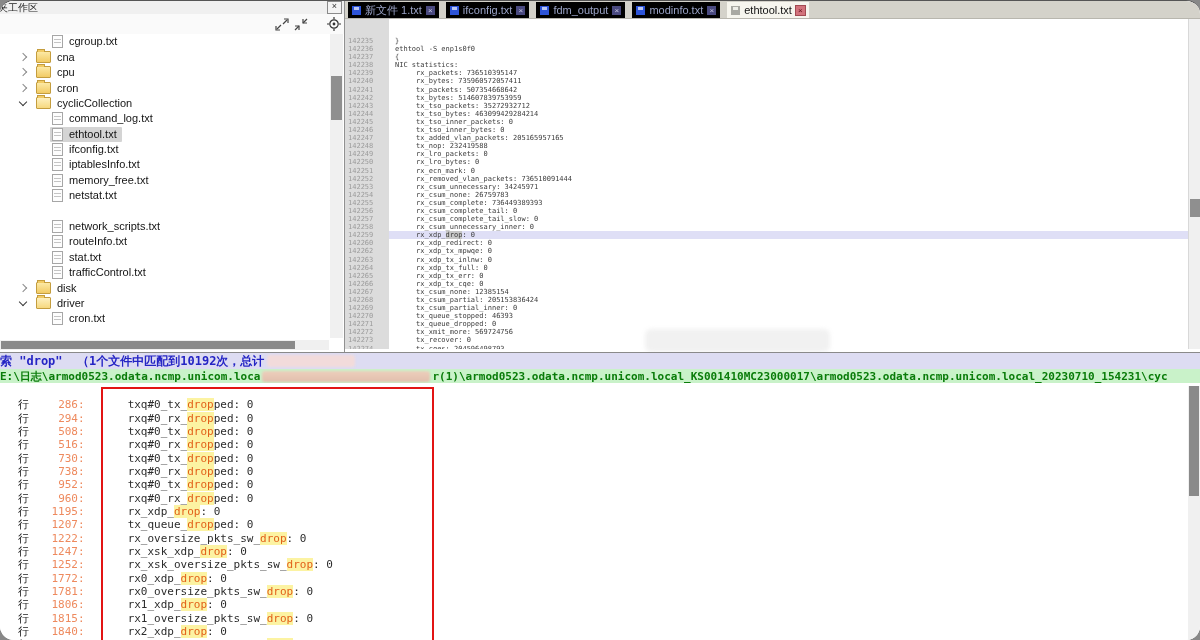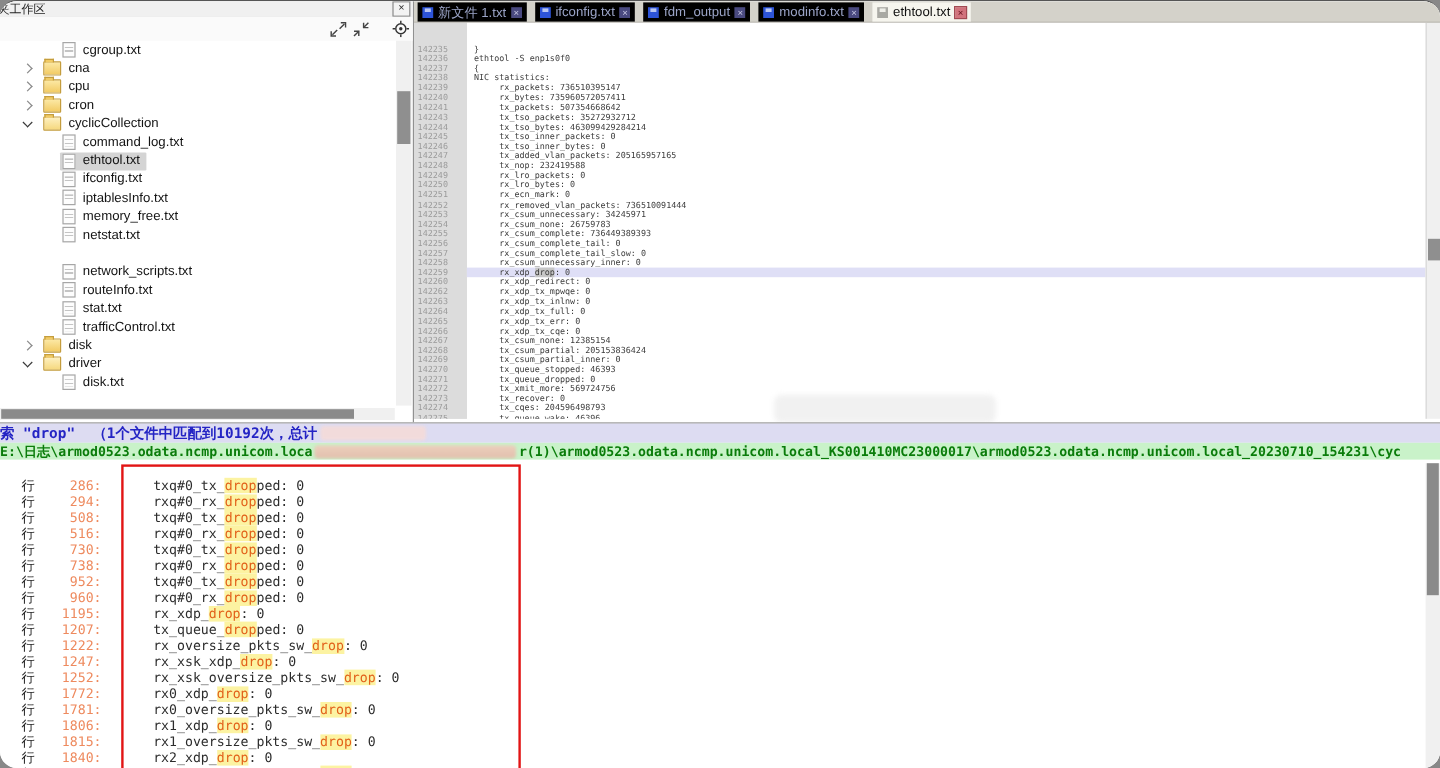--- a/index.html
+++ b/index.html
@@ -17,21 +17,21 @@
       display:flex;align-items:center;justify-content:flex-end;gap:5px;padding-right:3px;}
   .tool-spacer{width:9px;}
   .tool-icon{display:inline-flex;}
   .tree{position:absolute;top:33px;left:0;width:329px;height:304px;overflow:hidden;font-size:11px;color:#141414;}
   .trow{height:15.4px;display:flex;align-items:center;white-space:nowrap;}
   .ind1{padding-left:20px;}
   .ind2{padding-left:50px;}
   .chev{width:5px;height:5px;border-right:1.4px solid #8a8a8a;border-bottom:1.4px solid #8a8a8a;
       transform:rotate(-45deg);margin-right:8px;flex:none;}
   .chev.open{transform:rotate(45deg);border-color:#3a3a3a;margin-top:-2px;}
-  .tinner{display:inline-flex;align-items:center;padding:1px 5px 1px 2px;border-radius:1px;}
+  .tinner{display:inline-flex;padding:1px 5px 1px 2px;border-radius:1px;}
   .tinner.sel{background:#d4d4d4;}
   .folder{width:13px;height:10px;background:linear-gradient(#fce9a5,#f2cb64);border:1px solid #c49d3e;
       border-radius:1px;position:relative;margin-right:6px;flex:none;}
   .folder::before{content:"";position:absolute;left:0;top:-3px;width:6px;height:2px;background:#f2cb64;border:1px solid #c49d3e;border-bottom:none;}
   .folder.open{background:linear-gradient(#fdf0c0,#f6d87e);}
   .fico{width:9px;height:11px;background:#fdfdfd;border:1px solid #a6a6a6;position:relative;margin-right:6px;flex:none;}
   .fico::before{content:"";position:absolute;left:1px;right:1px;top:3px;height:6px;
       background:repeating-linear-gradient(#c4c4c4 0 1px,transparent 1px 3px);}
   .tree-vscroll{position:absolute;top:33px;right:1px;width:13px;height:304px;background:#f0f0f0;}
   .tree-vscroll .vthumb{position:absolute;top:42px;left:1px;width:11px;height:44px;background:#8f8f8f;}
@@ -230,21 +230,21 @@
         <div class="trow ind1">
           <span class="chev open"></span>
           <span class="tinner">
             <span class="folder open"></span>
             <span class="tlabel">driver</span>
           </span>
         </div>
         <div class="trow ind2">
           <span class="tinner">
             <span class="fico"></span>
-            <span class="tlabel">disk.txt</span>
+            <span class="tlabel">cron.txt</span>
           </span>
         </div>
       </div>
     <div class="tree-vscroll">
         <div class="vthumb"></div>
       </div>
     <div class="tree-hscroll">
         <div class="hthumb"></div>
       </div>
   </div>
@@ -278,20 +278,21 @@
         </div>
       </div>
     <div class="code" id="code">
         <div class="codeline"><span class="lnum">142235</span><span class="ltext">}</span></div>
         <div class="codeline"><span class="lnum">142236</span><span class="ltext">ethtool -S enp1s0f0</span></div>
         <div class="codeline"><span class="lnum">142237</span><span class="ltext">{</span></div>
         <div class="codeline"><span class="lnum">142238</span><span class="ltext">NIC statistics:</span></div>
         <div class="codeline"><span class="lnum">142239</span><span class="ltext">     rx_packets: 736510395147</span></div>
         <div class="codeline"><span class="lnum">142240</span><span class="ltext">     rx_bytes: 735960572057411</span></div>
         <div class="codeline"><span class="lnum">142241</span><span class="ltext">     tx_packets: 507354668642</span></div>
+        <div class="codeline"><span class="lnum">142242</span><span class="ltext">     tx_bytes: 514607839753959</span></div>
         <div class="codeline"><span class="lnum">142243</span><span class="ltext">     tx_tso_packets: 35272932712</span></div>
         <div class="codeline"><span class="lnum">142244</span><span class="ltext">     tx_tso_bytes: 463099429284214</span></div>
         <div class="codeline"><span class="lnum">142245</span><span class="ltext">     tx_tso_inner_packets: 0</span></div>
         <div class="codeline"><span class="lnum">142246</span><span class="ltext">     tx_tso_inner_bytes: 0</span></div>
         <div class="codeline"><span class="lnum">142247</span><span class="ltext">     tx_added_vlan_packets: 205165957165</span></div>
         <div class="codeline"><span class="lnum">142248</span><span class="ltext">     tx_nop: 232419588</span></div>
         <div class="codeline"><span class="lnum">142249</span><span class="ltext">     rx_lro_packets: 0</span></div>
         <div class="codeline"><span class="lnum">142250</span><span class="ltext">     rx_lro_bytes: 0</span></div>
         <div class="codeline"><span class="lnum">142251</span><span class="ltext">     rx_ecn_mark: 0</span></div>
         <div class="codeline"><span class="lnum">142252</span><span class="ltext">     rx_removed_vlan_packets: 736510091444</span></div>

